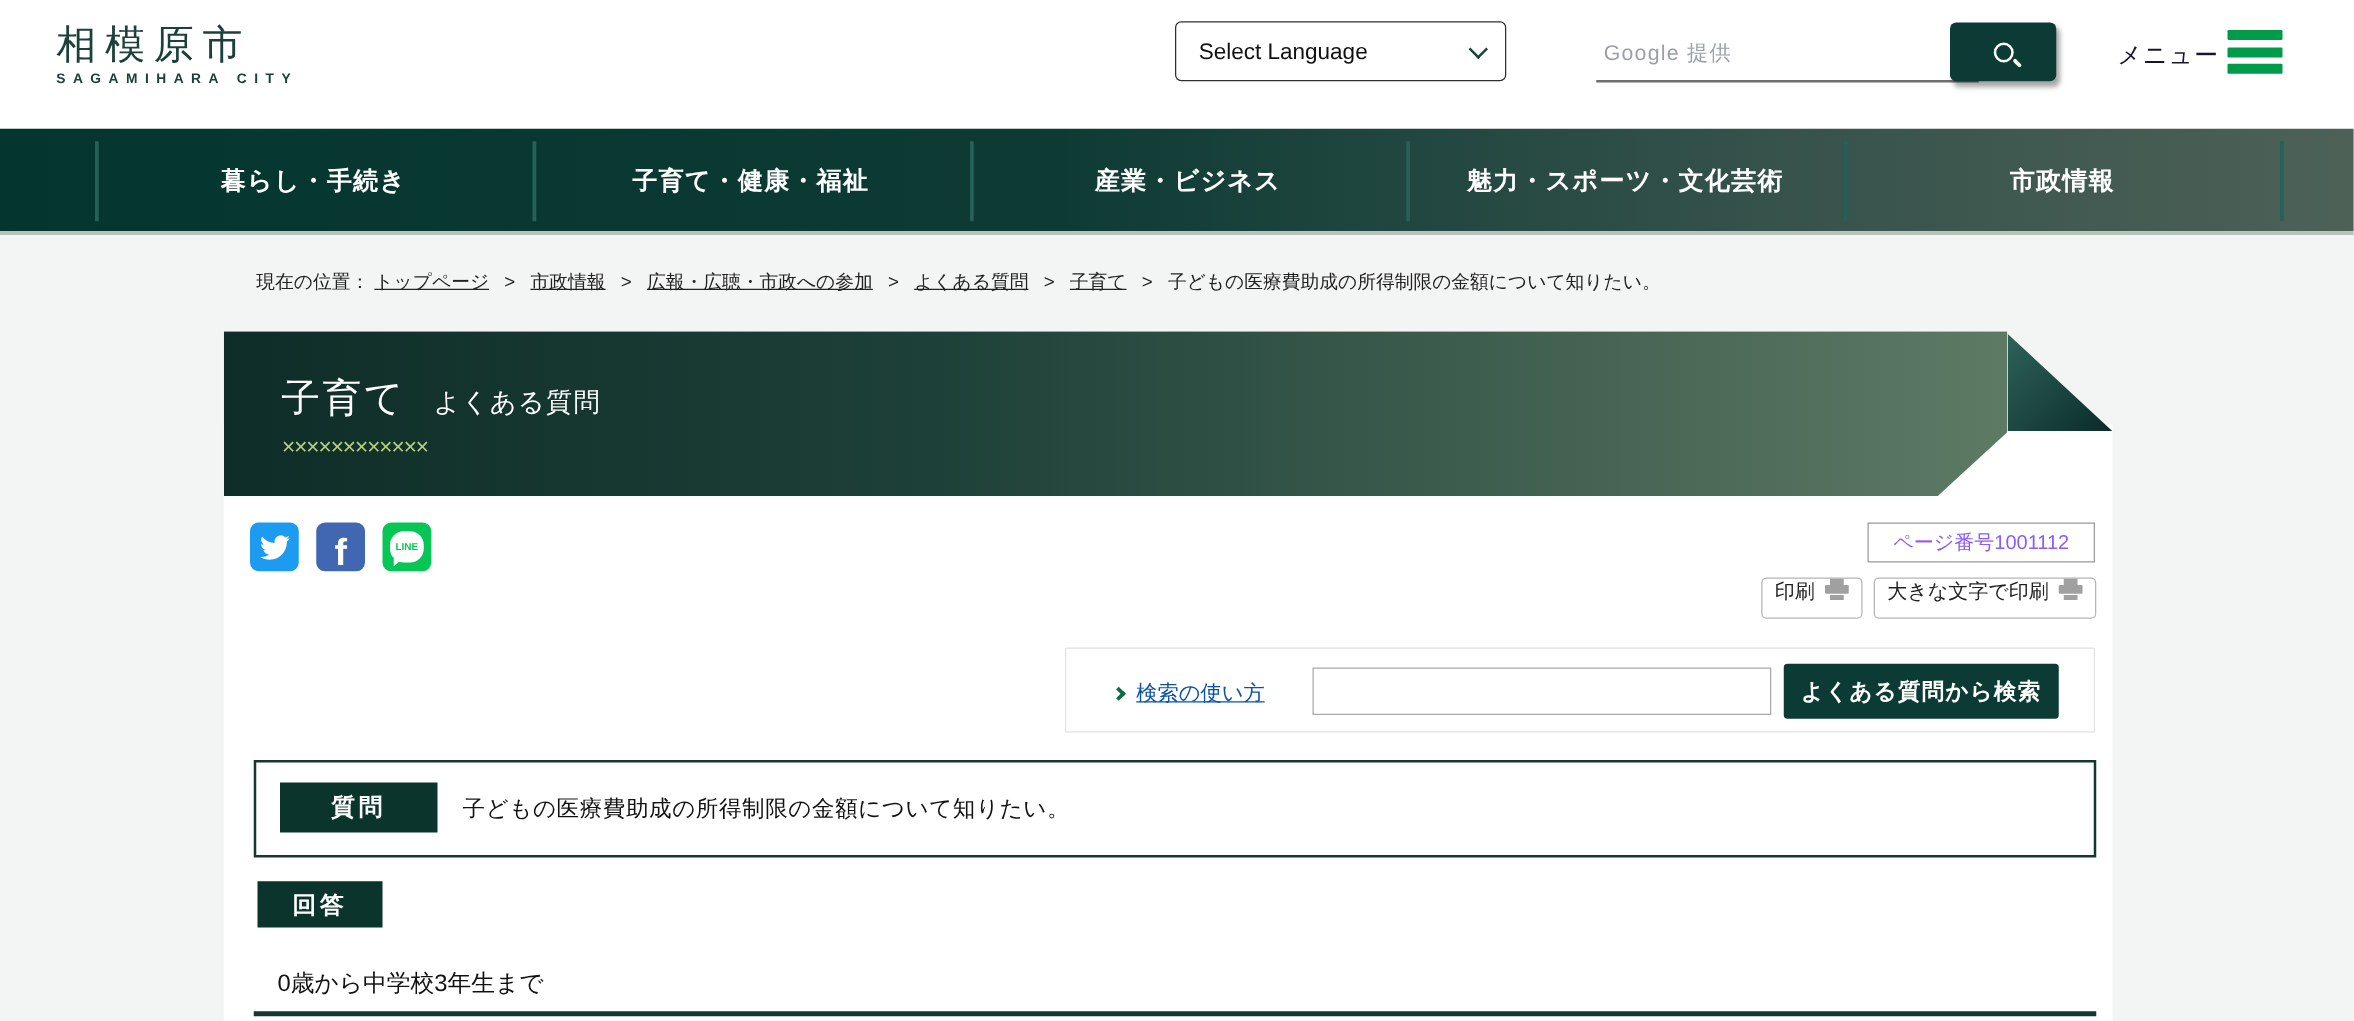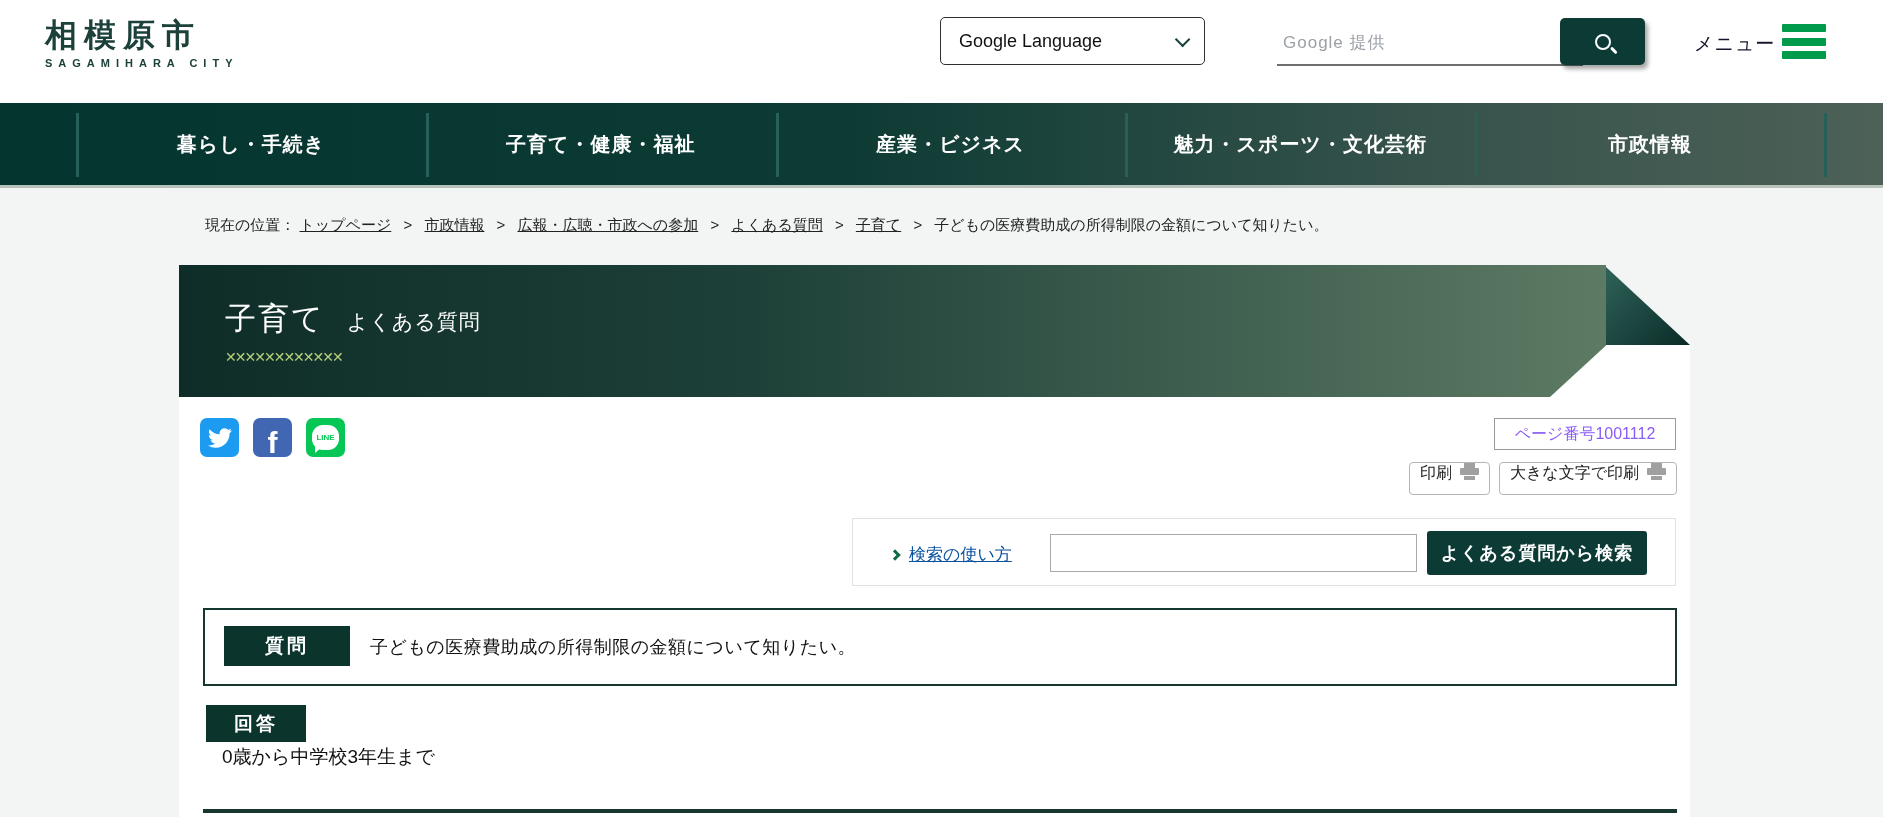--- a/index.html
+++ b/index.html
@@ -3,21 +3,21 @@
 <meta charset="utf-8">
 <style>
   * { margin:0; padding:0; box-sizing:border-box; }
   html,body { width:1883px; height:817px; overflow:hidden; }
   body { font-family:"Liberation Sans","DejaVu Sans",sans-serif; background:#f3f4f4; }
   .page { position:relative; width:1883px; height:817px; }
 
   
   .header { position:absolute; left:0; top:0; width:1883px; height:103px; background:#ffffff; }
   .logo { position:absolute; left:45px; top:16px; color:#1c403a; cursor:pointer; }
-  .logo-title { font-size:32px; font-weight:bold; letter-spacing:7px; line-height:1.2; }
+  .logo-title { font-size:32px; font-weight:normal; letter-spacing:7px; line-height:1.2; }
   .logo-sub { font-size:11px; letter-spacing:6px; margin-top:3px; font-weight:bold; }
 
   .lang-select { position:absolute; left:940px; top:17px; width:265px; height:48px;
     border:1px solid #2f2f2f; border-radius:5px; background:#fff; display:flex;
     align-items:center; padding:0 18px; cursor:pointer; }
   .lang-select span.txt { font-size:18px; color:#111; }
   .chev-down { margin-left:auto; width:11px; height:11px; border-right:2px solid #17433c;
     border-bottom:2px solid #17433c; transform:rotate(45deg) translateY(-3px); }
 
   .gsearch { position:absolute; left:1242px; top:22px; width:306px; height:44px; }
@@ -116,36 +116,36 @@
   .qbox { position:absolute; left:203px; top:608px; width:1474px; height:78px;
     border:2px solid #15372f; background:#fff; }
   .qlabel { position:absolute; left:19px; top:16px; width:126px; height:40px; background:#0b342d;
     color:#fff; font-size:19px; font-weight:bold; display:flex; align-items:center;
     justify-content:center; letter-spacing:3px; }
   .qtext { position:absolute; left:165px; top:0; height:100%; display:flex; align-items:center;
     font-size:18px; color:#111; letter-spacing:0.5px; }
   .alabel { position:absolute; left:206px; top:705px; width:100px; height:37px; background:#0b342d;
     color:#fff; font-size:19px; font-weight:bold; display:flex; align-items:center;
     justify-content:center; letter-spacing:3px; }
-  .aheading { position:absolute; left:222px; top:744px; font-size:19px; font-weight:500; color:#111; }
+  .aheading { position:absolute; left:222px; top:774px; font-size:19px; font-weight:500; color:#111; }
   .arule { position:absolute; left:203px; top:809px; width:1474px; height:4px; background:#15372f; }
 </style>
 </head>
 <body>
 
 <div class="page">
 
   <div class="header">
     <div class="logo">
       <div class="logo-title">相模原市</div>
       <div class="logo-sub">SAGAMIHARA CITY</div>
     </div>
 
     <div class="lang-select">
-      <span class="txt">Google Language</span>
+      <span class="txt">Select Language</span>
       <span class="chev-down"></span>
     </div>
 
     <div class="gsearch">
       <input type="text" placeholder="Google 提供" style="">
     </div>
 
     <button class="search-btn">
       <span class="mag"></span>
     </button>

